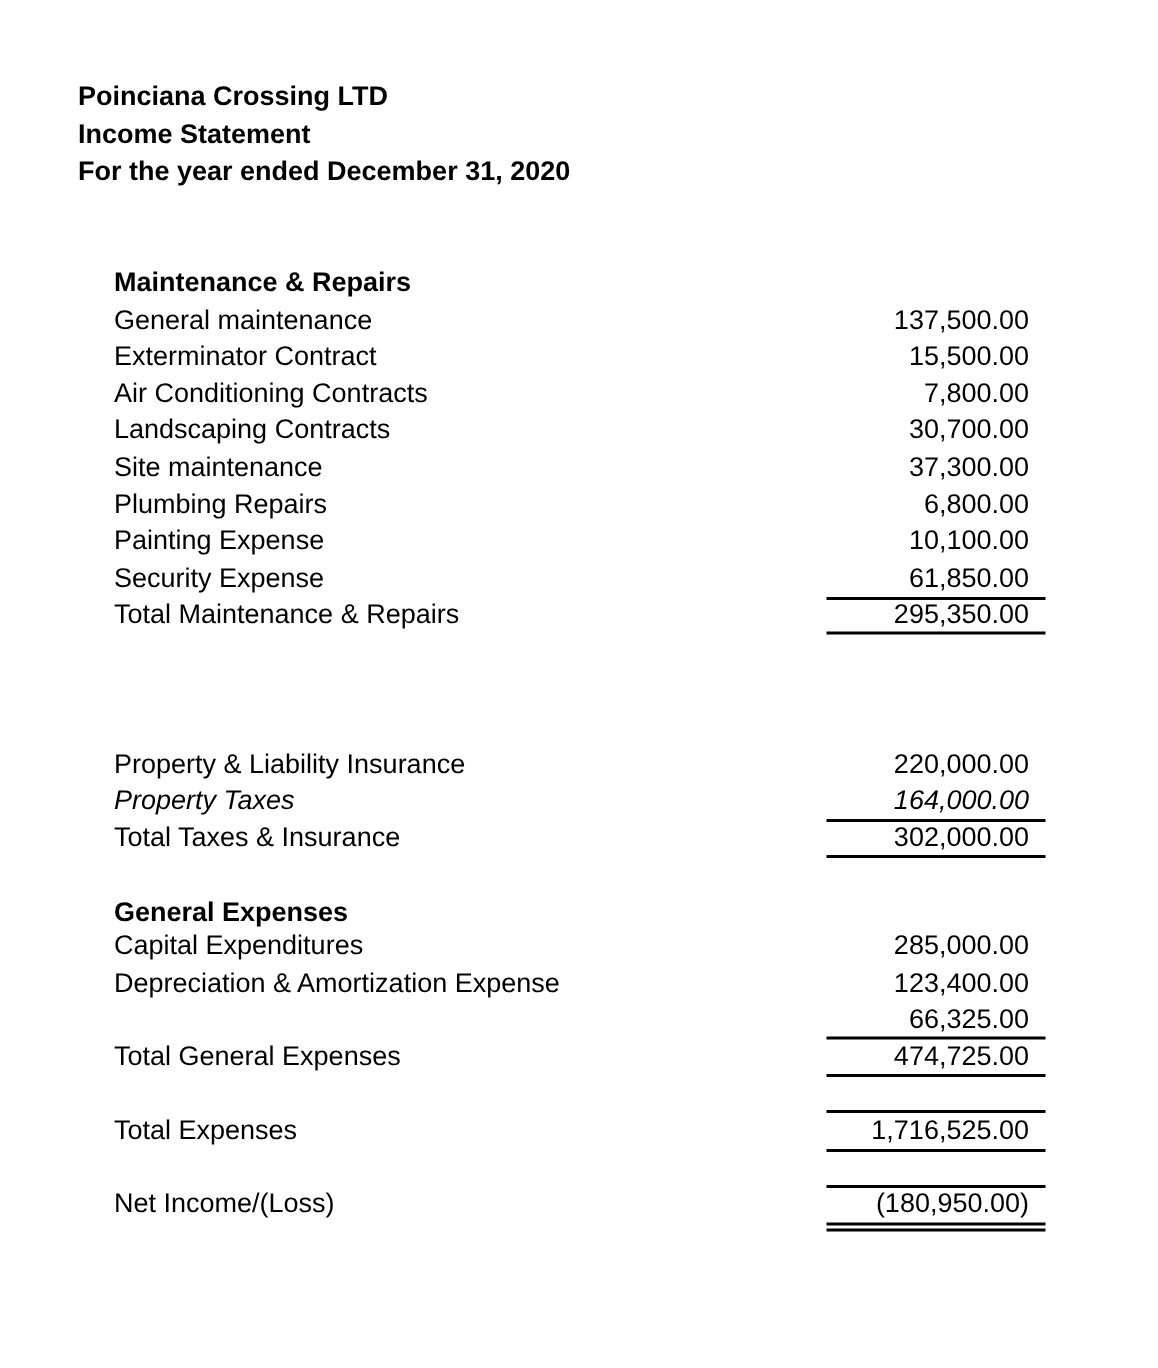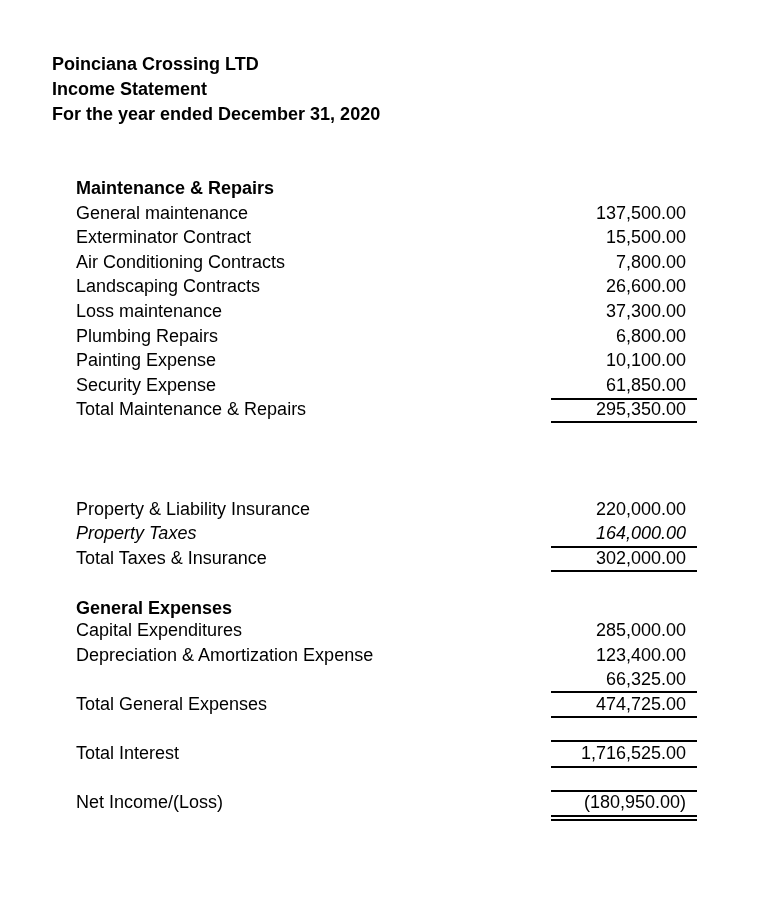--- a/index.html
+++ b/index.html
@@ -91,24 +91,24 @@
   <div class="row" style="top:225.2px;">
     <span class="label">Exterminator Contract</span>
     <span class="amount">15,500.00</span>
   </div>
   <div class="row" style="top:249.8px;">
     <span class="label">Air Conditioning Contracts</span>
     <span class="amount">7,800.00</span>
   </div>
   <div class="row" style="top:274.4px;">
     <span class="label">Landscaping Contracts</span>
-    <span class="amount">26,600.00</span>
+    <span class="amount">30,700.00</span>
   </div>
   <div class="row" style="top:299px;">
-    <span class="label">Loss maintenance</span>
+    <span class="label">Site maintenance</span>
     <span class="amount">37,300.00</span>
   </div>
   <div class="row" style="top:323.6px;">
     <span class="label">Plumbing Repairs</span>
     <span class="amount">6,800.00</span>
   </div>
   <div class="row" style="top:348.2px;">
     <span class="label">Painting Expense</span>
     <span class="amount">10,100.00</span>
   </div>
@@ -154,21 +154,21 @@
   </div>
   <div class="rule" style="top:691px;"></div>
   <div class="row" style="top:691.8px;">
     <span class="label">Total General Expenses</span>
     <span class="amount">474,725.00</span>
   </div>
   <div class="rule" style="top:716px;"></div>
 
   <div class="rule" style="top:740px;"></div>
   <div class="row" style="top:741px;">
-    <span class="label">Total Interest</span>
+    <span class="label">Total Expenses</span>
     <span class="amount">1,716,525.00</span>
   </div>
   <div class="rule" style="top:766px;"></div>
 
   <div class="rule" style="top:790px;"></div>
   <div class="row" style="top:790px;">
     <span class="label">Net Income/(Loss)</span>
     <span class="amount">(180,950.00)</span>
   </div>
   <div class="rule double" style="top:815px;"></div>

